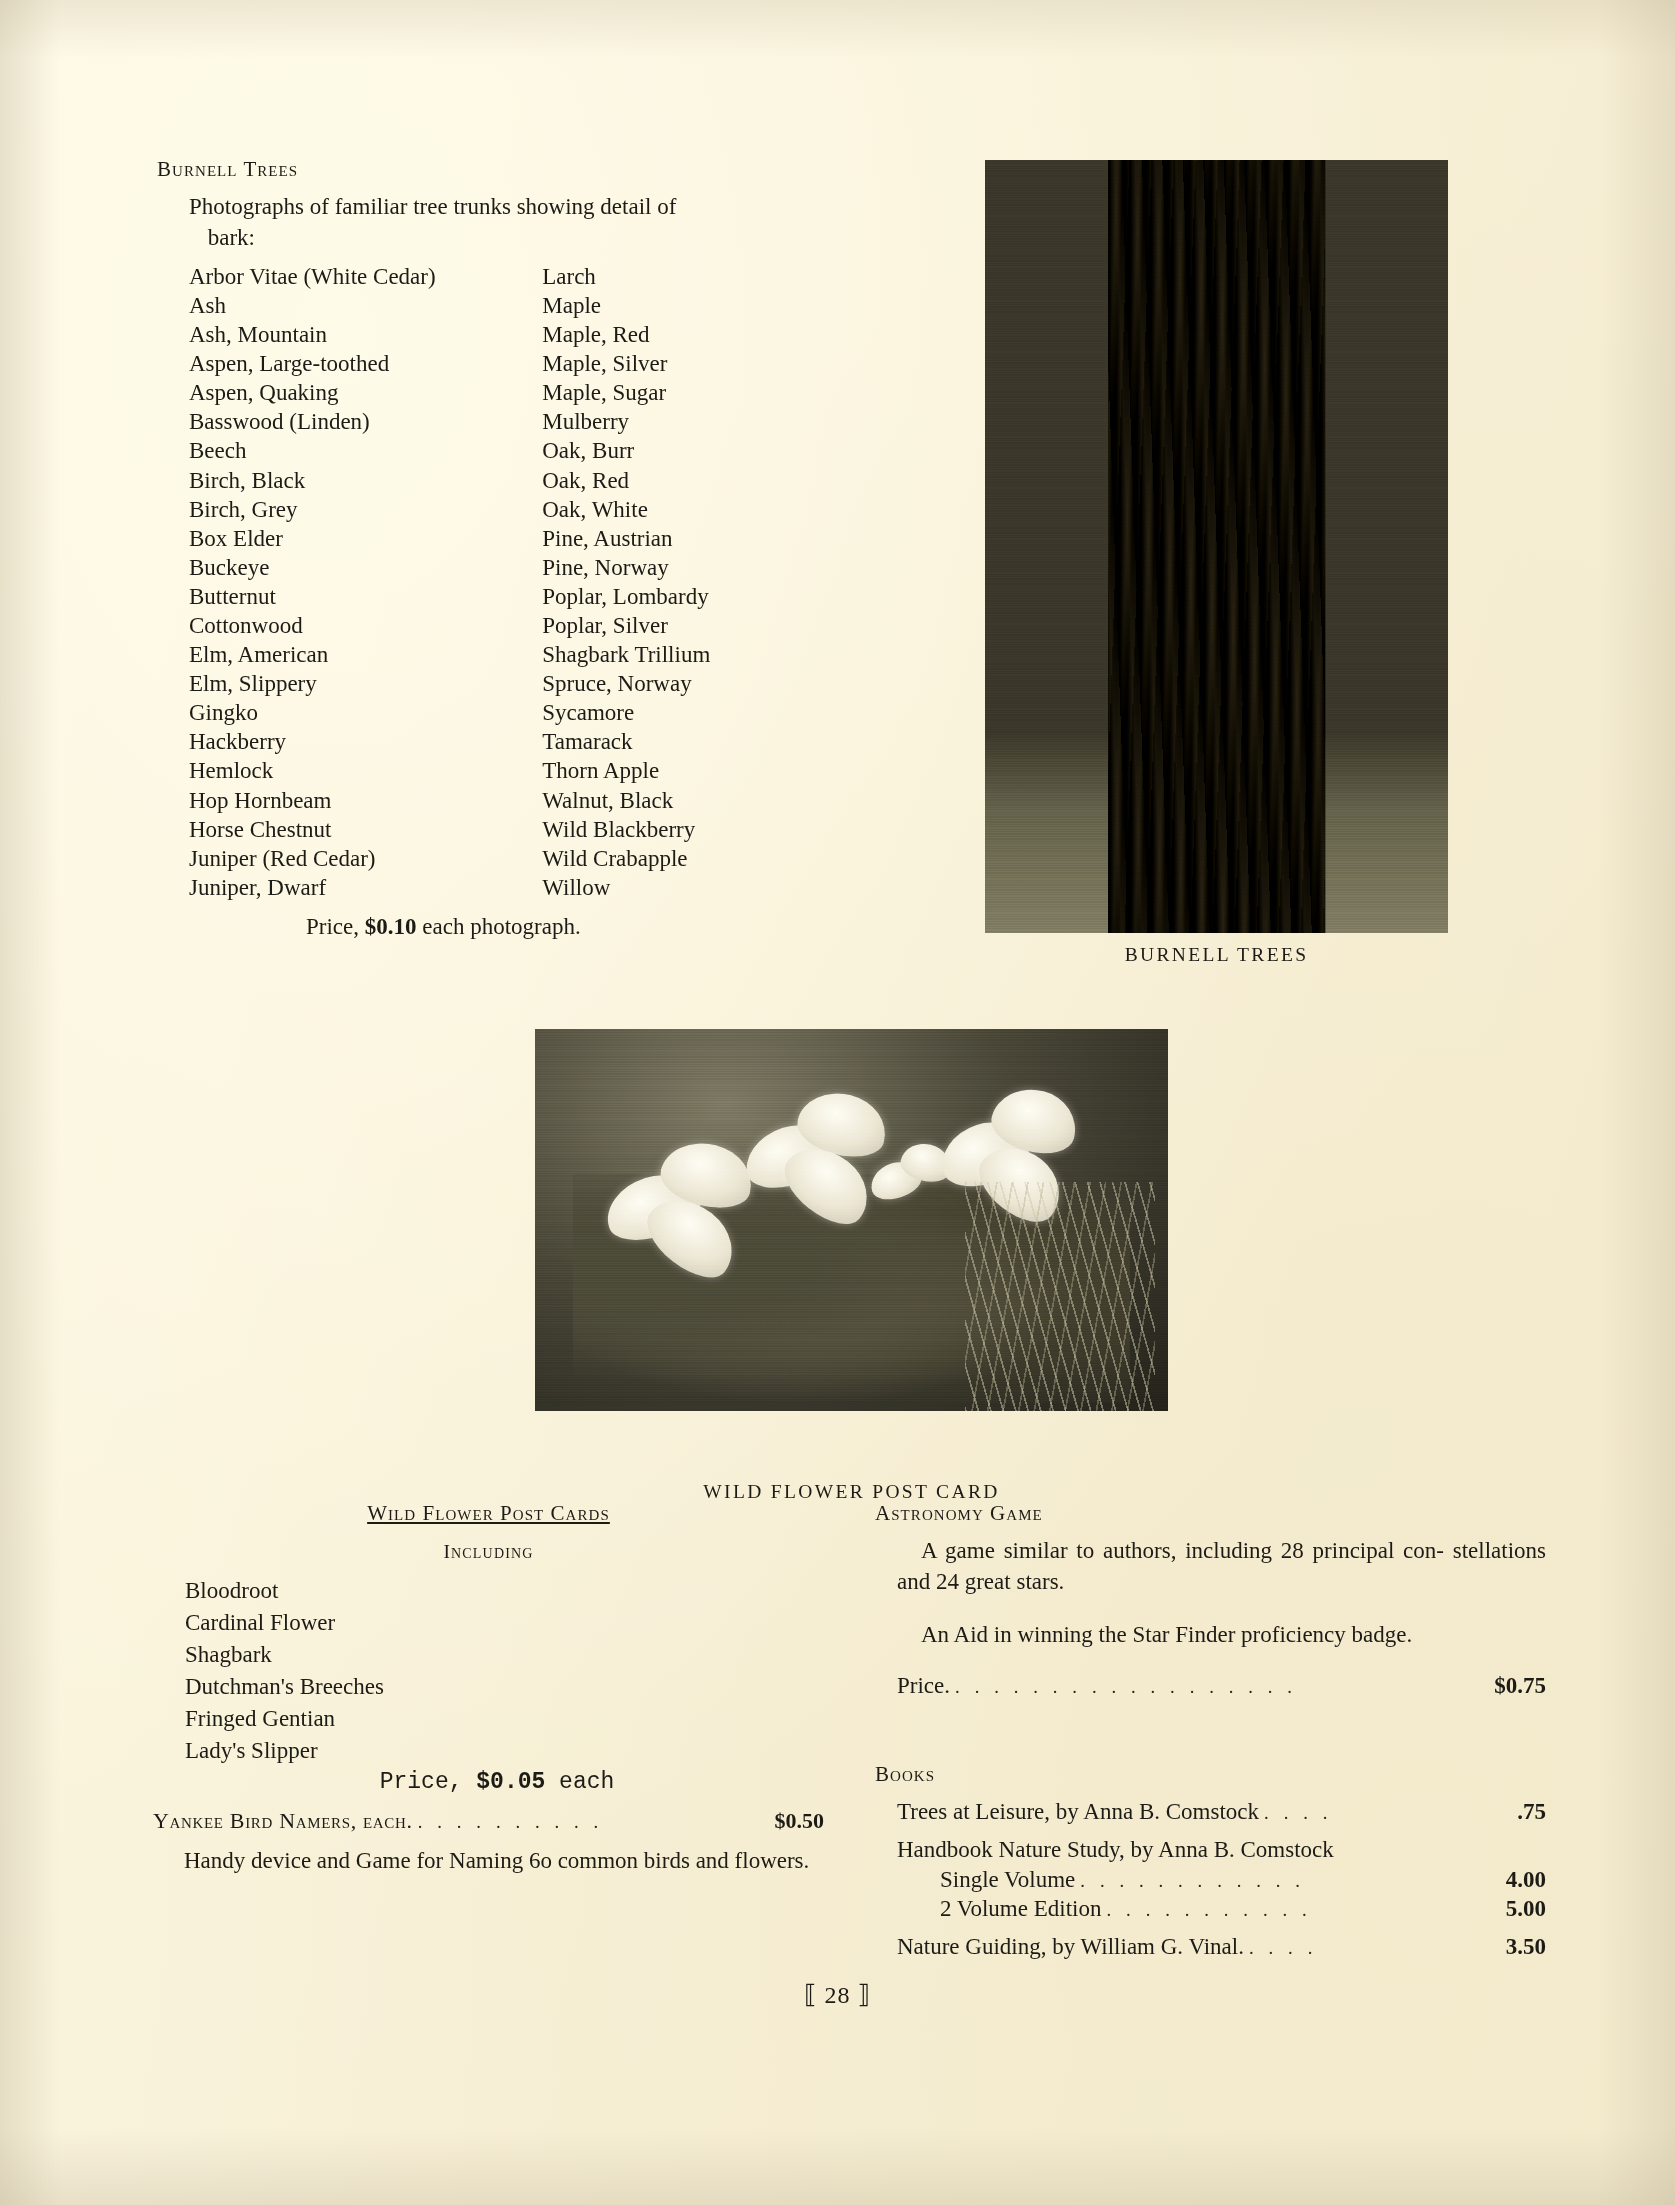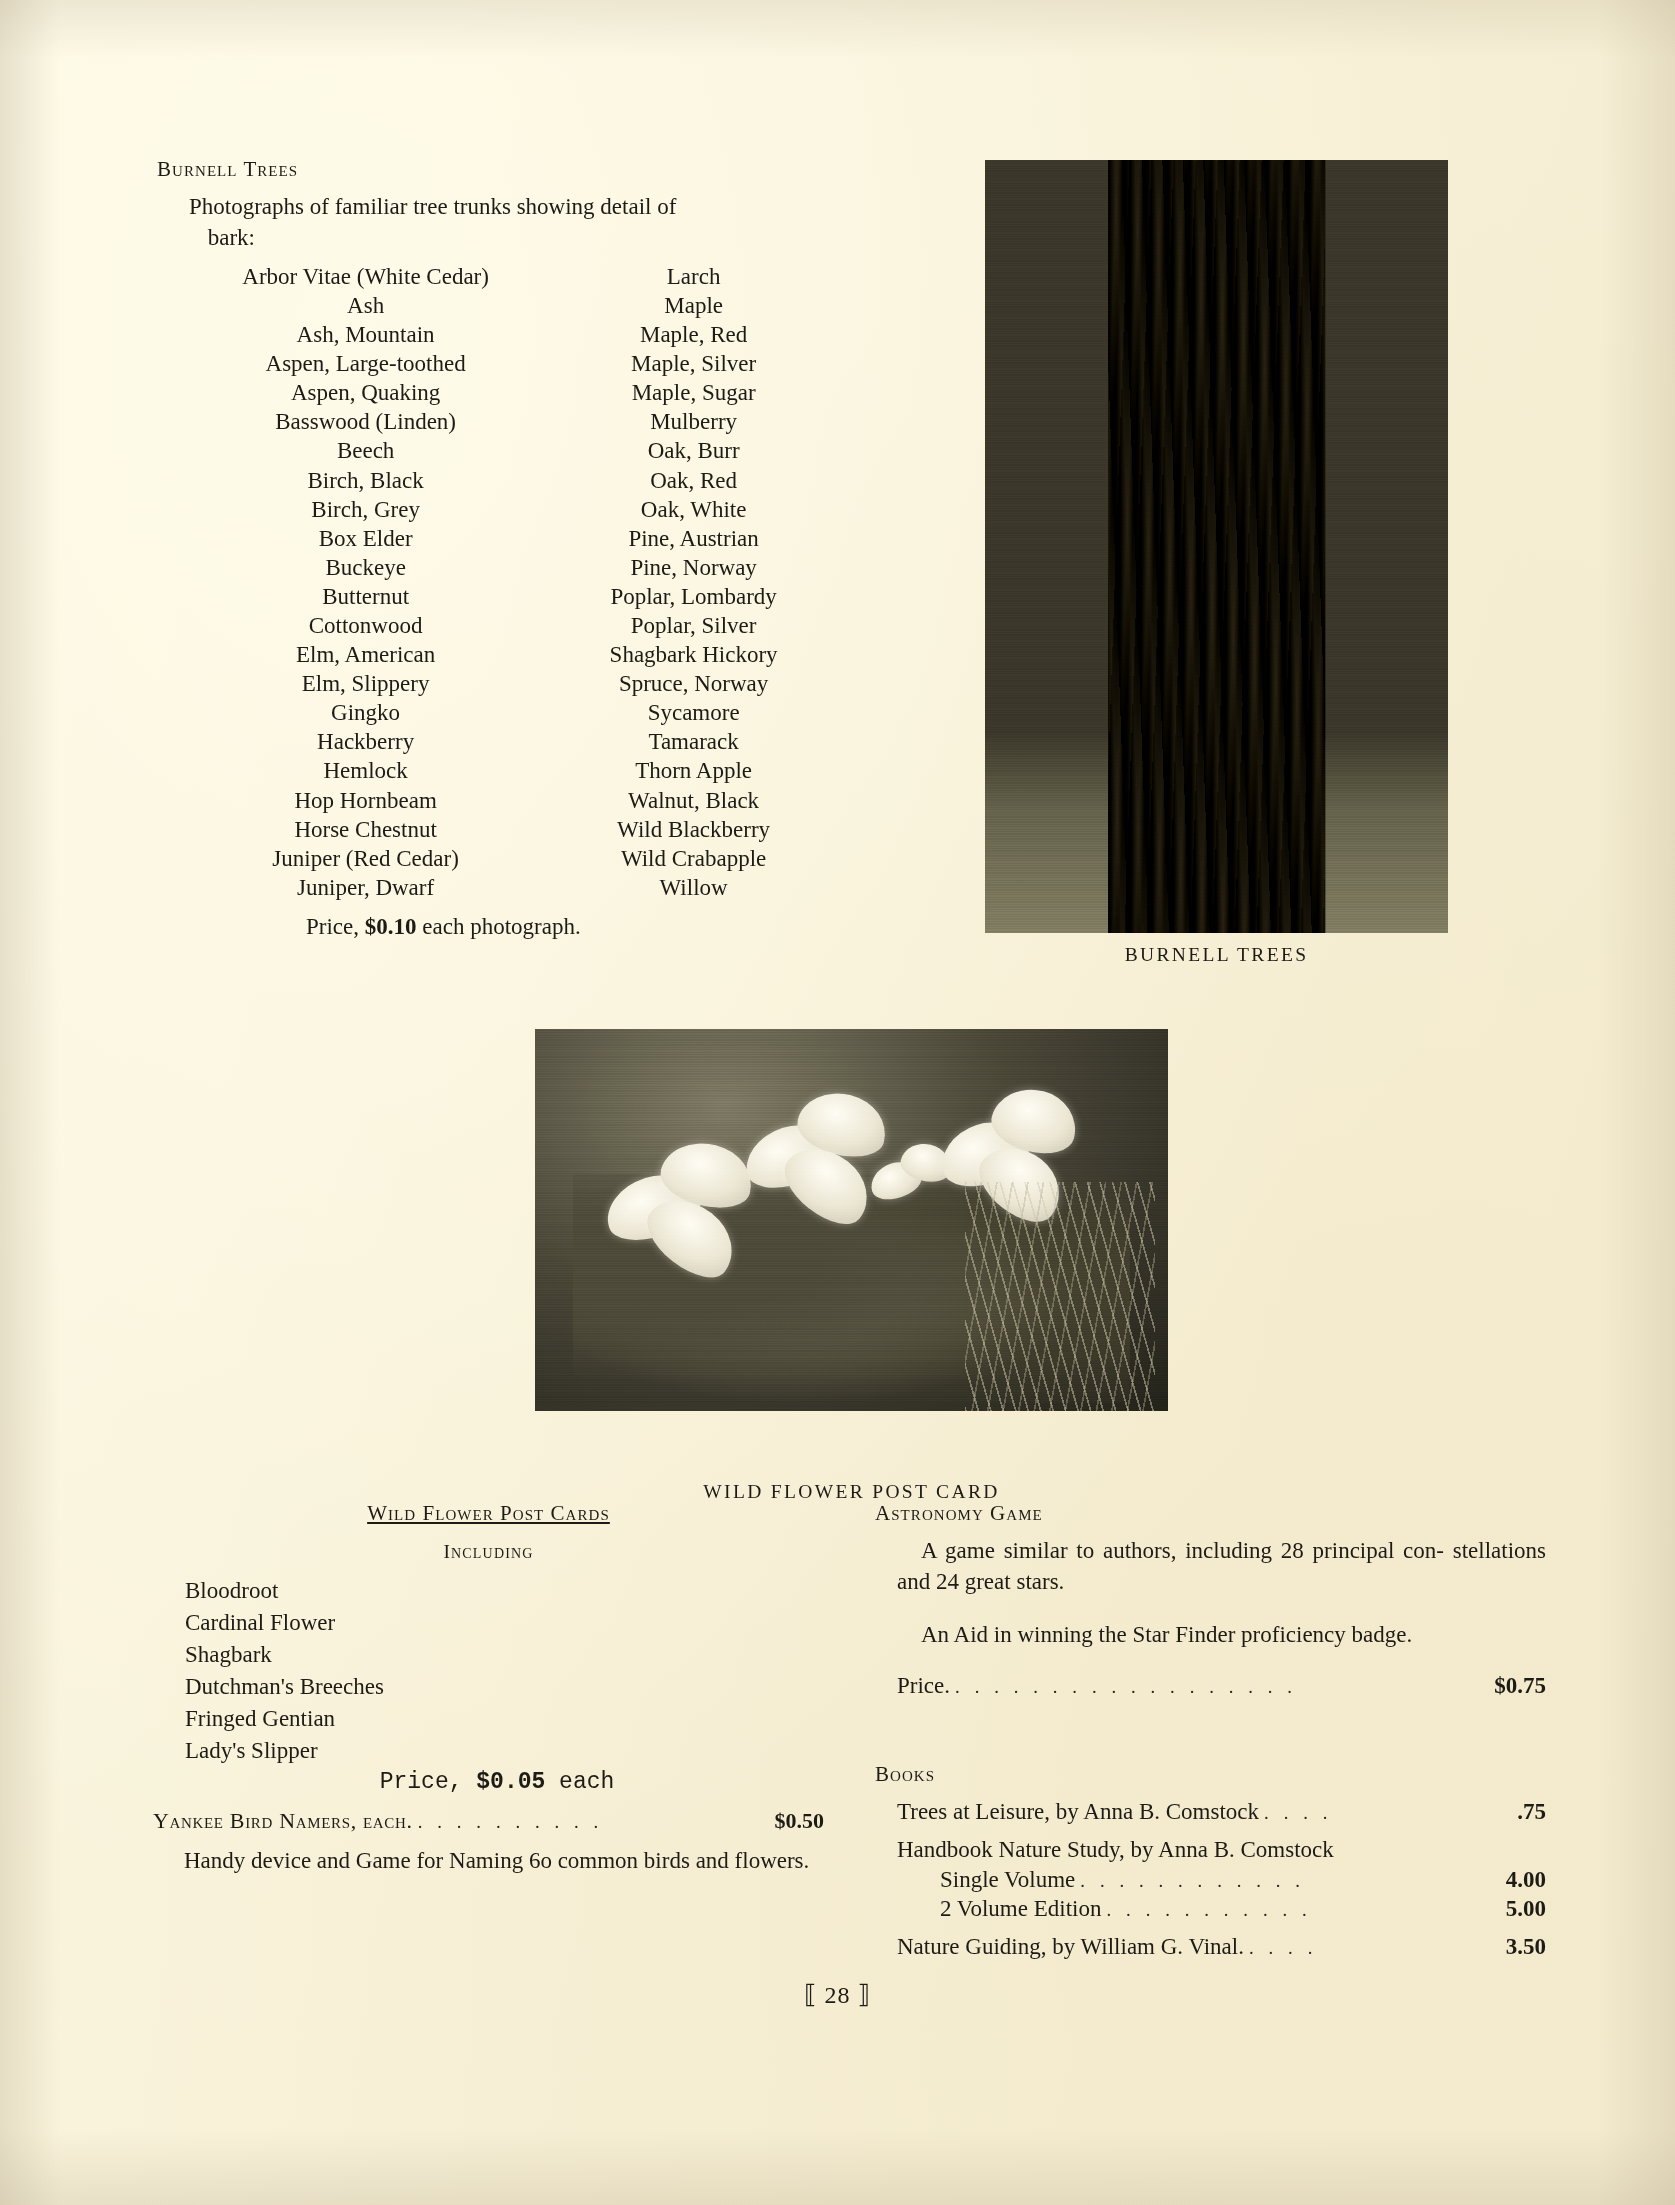--- a/index.html
+++ b/index.html
@@ -56,21 +56,20 @@
     display: block;
     margin-left: 18.7px;
   }
   .tree-cols {
     display: flex;
     margin-left: 32px;
     margin-top: 5.1px;
   }
   .tree-col {
     width: 357px;
-    text-align: center;
   }
   .tree-col.second { width: 306px; }
   .tree-item {
     font-size: 23px;
     line-height: 1.265;
     white-space: nowrap;
   }
   .trees-price {
     font-size: 23px;
     margin-top: 12px;
@@ -374,21 +373,21 @@
         <div class="tree-item">Maple, Silver</div>
         <div class="tree-item">Maple, Sugar</div>
         <div class="tree-item">Mulberry</div>
         <div class="tree-item">Oak, Burr</div>
         <div class="tree-item">Oak, Red</div>
         <div class="tree-item">Oak, White</div>
         <div class="tree-item">Pine, Austrian</div>
         <div class="tree-item">Pine, Norway</div>
         <div class="tree-item">Poplar, Lombardy</div>
         <div class="tree-item">Poplar, Silver</div>
-        <div class="tree-item">Shagbark Hickory</div>
+        <div class="tree-item">Shagbark Trillium</div>
         <div class="tree-item">Spruce, Norway</div>
         <div class="tree-item">Sycamore</div>
         <div class="tree-item">Tamarack</div>
         <div class="tree-item">Thorn Apple</div>
         <div class="tree-item">Walnut, Black</div>
         <div class="tree-item">Wild Blackberry</div>
         <div class="tree-item">Wild Crabapple</div>
         <div class="tree-item">Willow</div>
       </div>
     </div>

